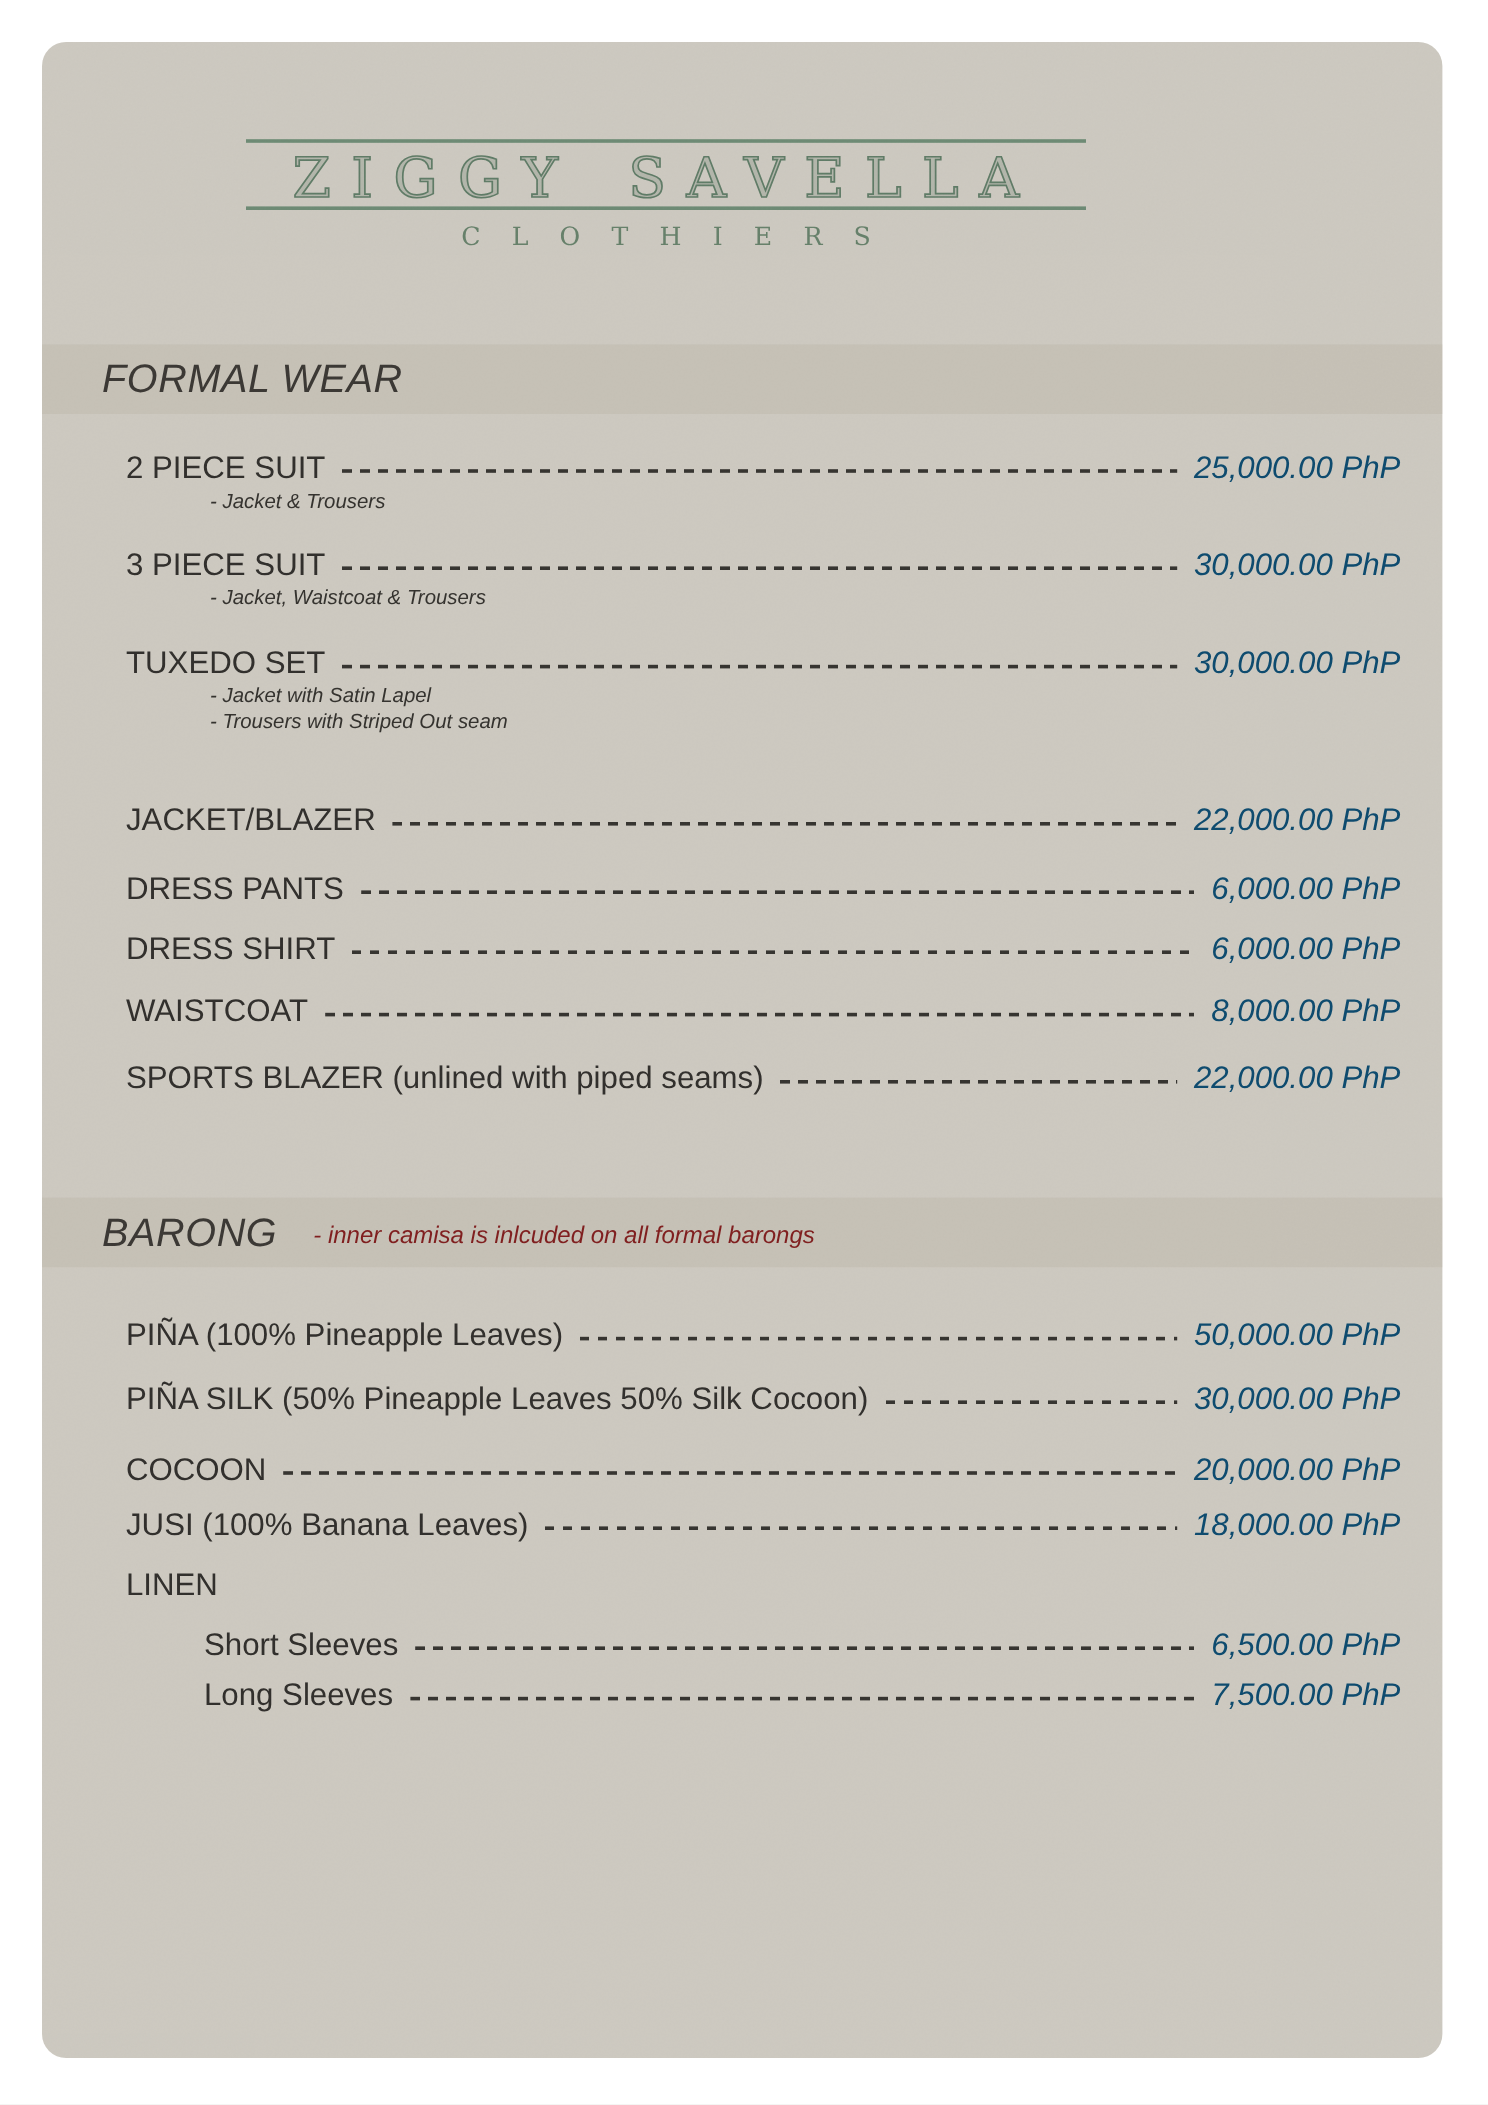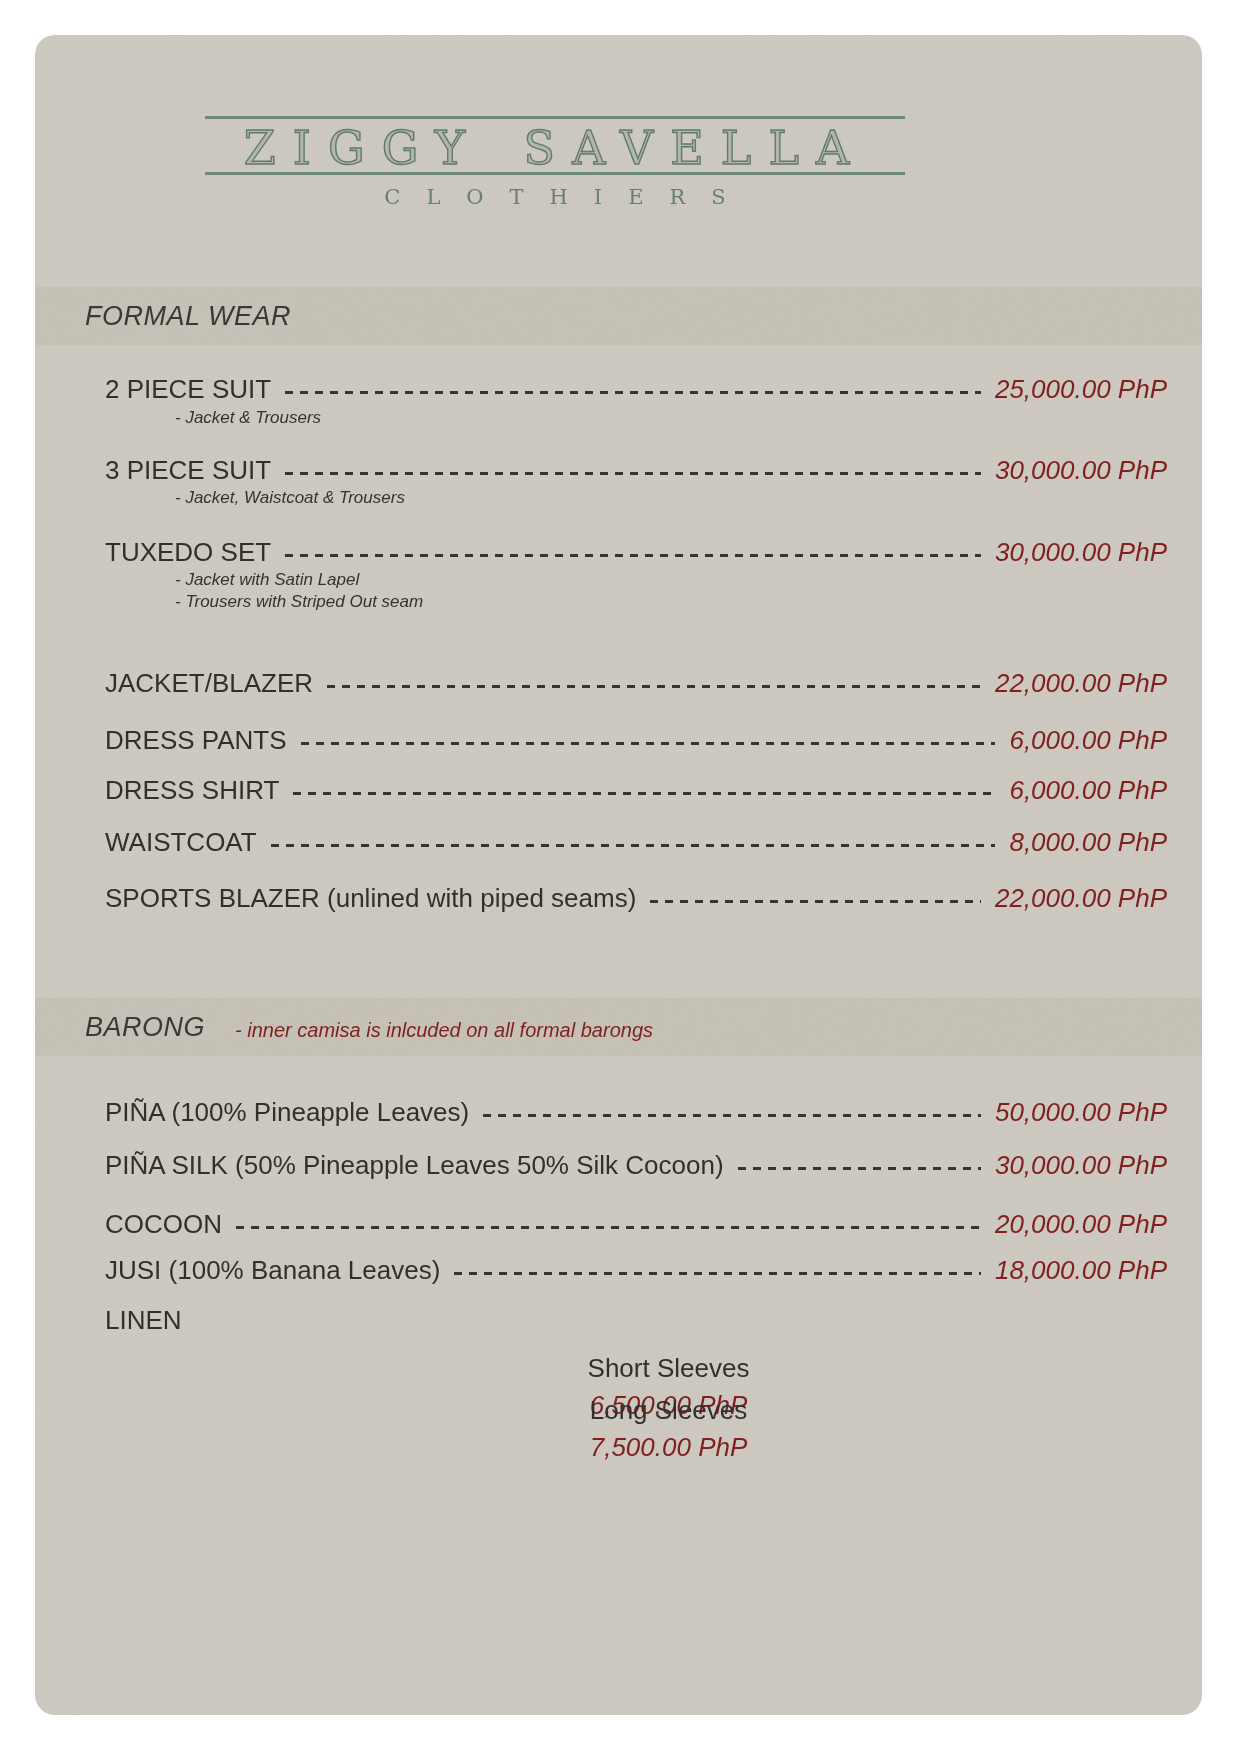--- a/index.html
+++ b/index.html
@@ -62,58 +62,58 @@
     background: #c6c1b6;
     display: flex;
     align-items: center;
     padding-left: 50px;
     box-sizing: border-box;
   }
   .band-formal { top: 252px; }
   .band-barong { top: 963px; }
   .section-heading {
     font-style: italic;
-    font-size: 27px;
+    font-size: 33px;
     color: #3a3733;
     letter-spacing: 0.5px;
     align-self: center;
   }
   .section-note {
     font-style: italic;
     font-size: 20px;
     color: #7f1d1d;
     margin-left: 30px;
     padding-top: 6px;
   }
   
   .row {
     position: absolute;
     left: 70px; right: 35px;
     height: 34px;
     display: flex;
     align-items: center;
   }
-  .row.indent { left: 135px; flex-direction: column; }
+  .row.indent { left: 135px; }
   .item-label {
     font-size: 26px;
     color: #302e2b;
     white-space: nowrap;
     flex: 0 0 auto;
   }
   .leader {
     flex: 1 1 auto;
     height: 3px;
     margin: 6px 14px 0 14px;
     background: repeating-linear-gradient(to right, #35332f 0px, #35332f 8px, transparent 8px, transparent 15px);
     min-width: 20px;
   }
   .item-price {
     font-style: italic;
     font-size: 26px;
-    color: #7f1d1d;
+    color: #0c4a6e;
     white-space: nowrap;
     flex: 0 0 auto;
     text-align: left;
   }
   .detail {
     position: absolute;
     left: 140px;
     height: 28px;
     display: flex;
     align-items: center;

